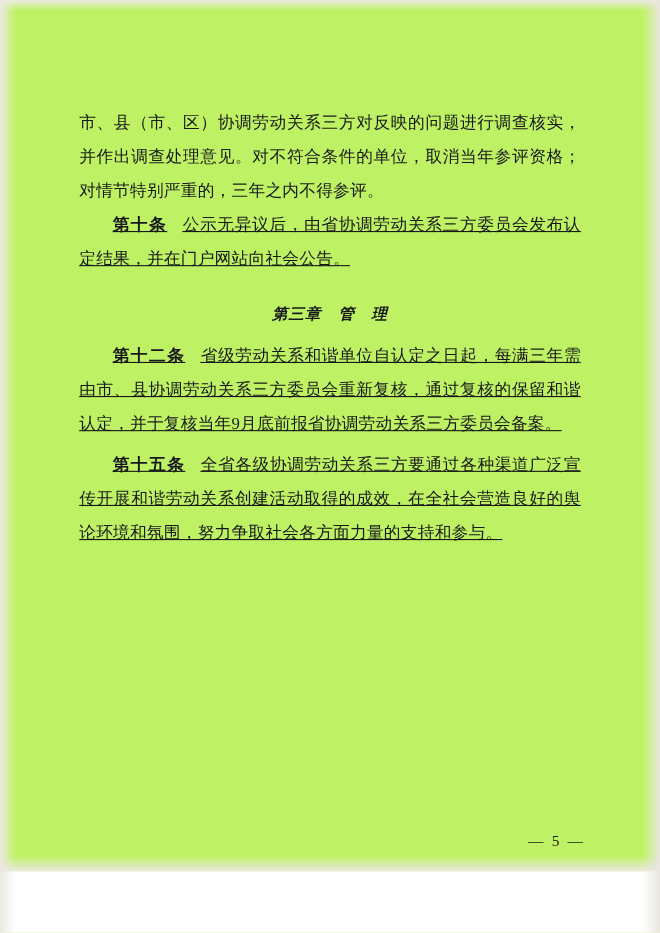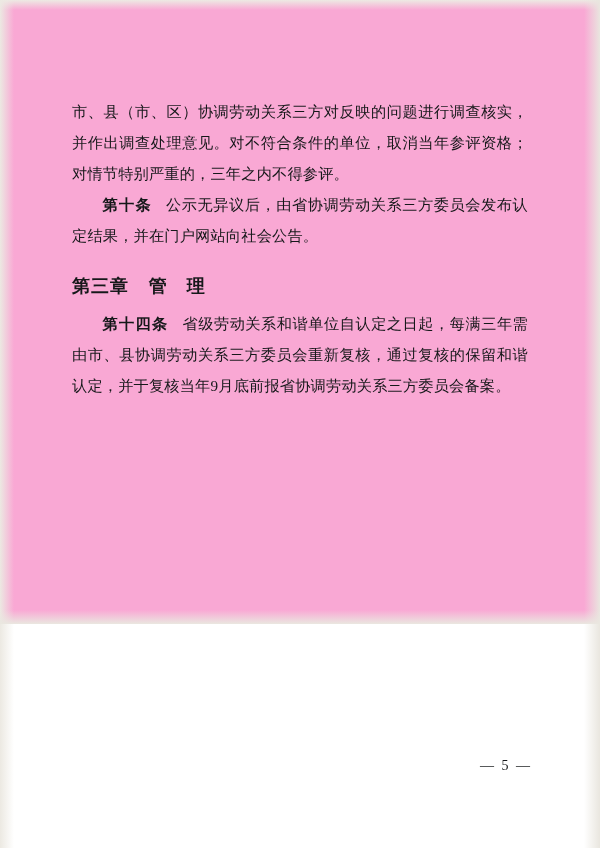--- a/index.html
+++ b/index.html
@@ -10,58 +10,60 @@
     width: 600px;
     height: 848px;
     background: #ffffff;
     font-family: "Liberation Serif", "DejaVu Serif", serif;
     color: #1a1a1a;
     overflow: hidden;
   }
   .page {
     position: relative;
     width: 600px;
-    height: 624px;
-    background: #f9a8d4;
+    height: 792px;
+    background: #bef264;
     box-sizing: border-box;
   }
   .content {
     position: absolute;
     left: 72px;
     top: 96px;
     width: 456px;
   }
   .para {
     font-size: 15.2px;
     line-height: 31px;
     text-align: justify;
     text-justify: inter-ideograph;
     margin: 0 0 0 0;
     letter-spacing: 0.2px;
     color: #16181a;
   }
   .para.indent {
     text-indent: 2em;
+    text-decoration: underline;
   }
   .para .art {
     font-weight: bold;
     letter-spacing: 1px;
   }
   .para .gap {
     display: inline-block;
     width: 0.9em;
   }
   .chapter {
-    font-size: 18px;
+    font-size: 14px;
     line-height: 31px;
-    text-align: left;
+    text-align: center;
     font-weight: bold;
     letter-spacing: 1px;
     margin: 14px 0 6px 0;
     color: #16181a;
+    font-style: italic;
   }
   .chapter .sp {
     display: inline-block;
     width: 1.1em;
   }
   .block-gap {
     height: 6px;
   }
   .pagenum {
     position: absolute;
@@ -115,24 +117,27 @@
     <div class="block-gap"></div>
 
     <div class="chapter">
       <span>第三章</span><span class="sp"></span><span>管　理</span>
     </div>
 
 
 
 
     <p class="para indent">
-      <span class="art">第十四条</span><span class="gap"></span><span>省级劳动关系和谐单位自认定之日起，每满三年需由市、县协调劳动关系三方委员会重新复核，通过复核的保留和谐认定，并于复核当年9月底前报省协调劳动关系三方委员会备案。</span>
+      <span class="art">第十二条</span><span class="gap"></span><span>省级劳动关系和谐单位自认定之日起，每满三年需由市、县协调劳动关系三方委员会重新复核，通过复核的保留和谐认定，并于复核当年9月底前报省协调劳动关系三方委员会备案。</span>
     </p>
 
     <div class="block-gap"></div>
 
 
+    <p class="para indent">
+      <span class="art">第十五条</span><span class="gap"></span><span>全省各级协调劳动关系三方要通过各种渠道广泛宣传开展和谐劳动关系创建活动取得的成效，在全社会营造良好的舆论环境和氛围，努力争取社会各方面力量的支持和参与。</span>
+    </p>
 
   </div>
 
   <div class="pagenum">— 5 —</div>
 
 </div>
 
 </body></html>

